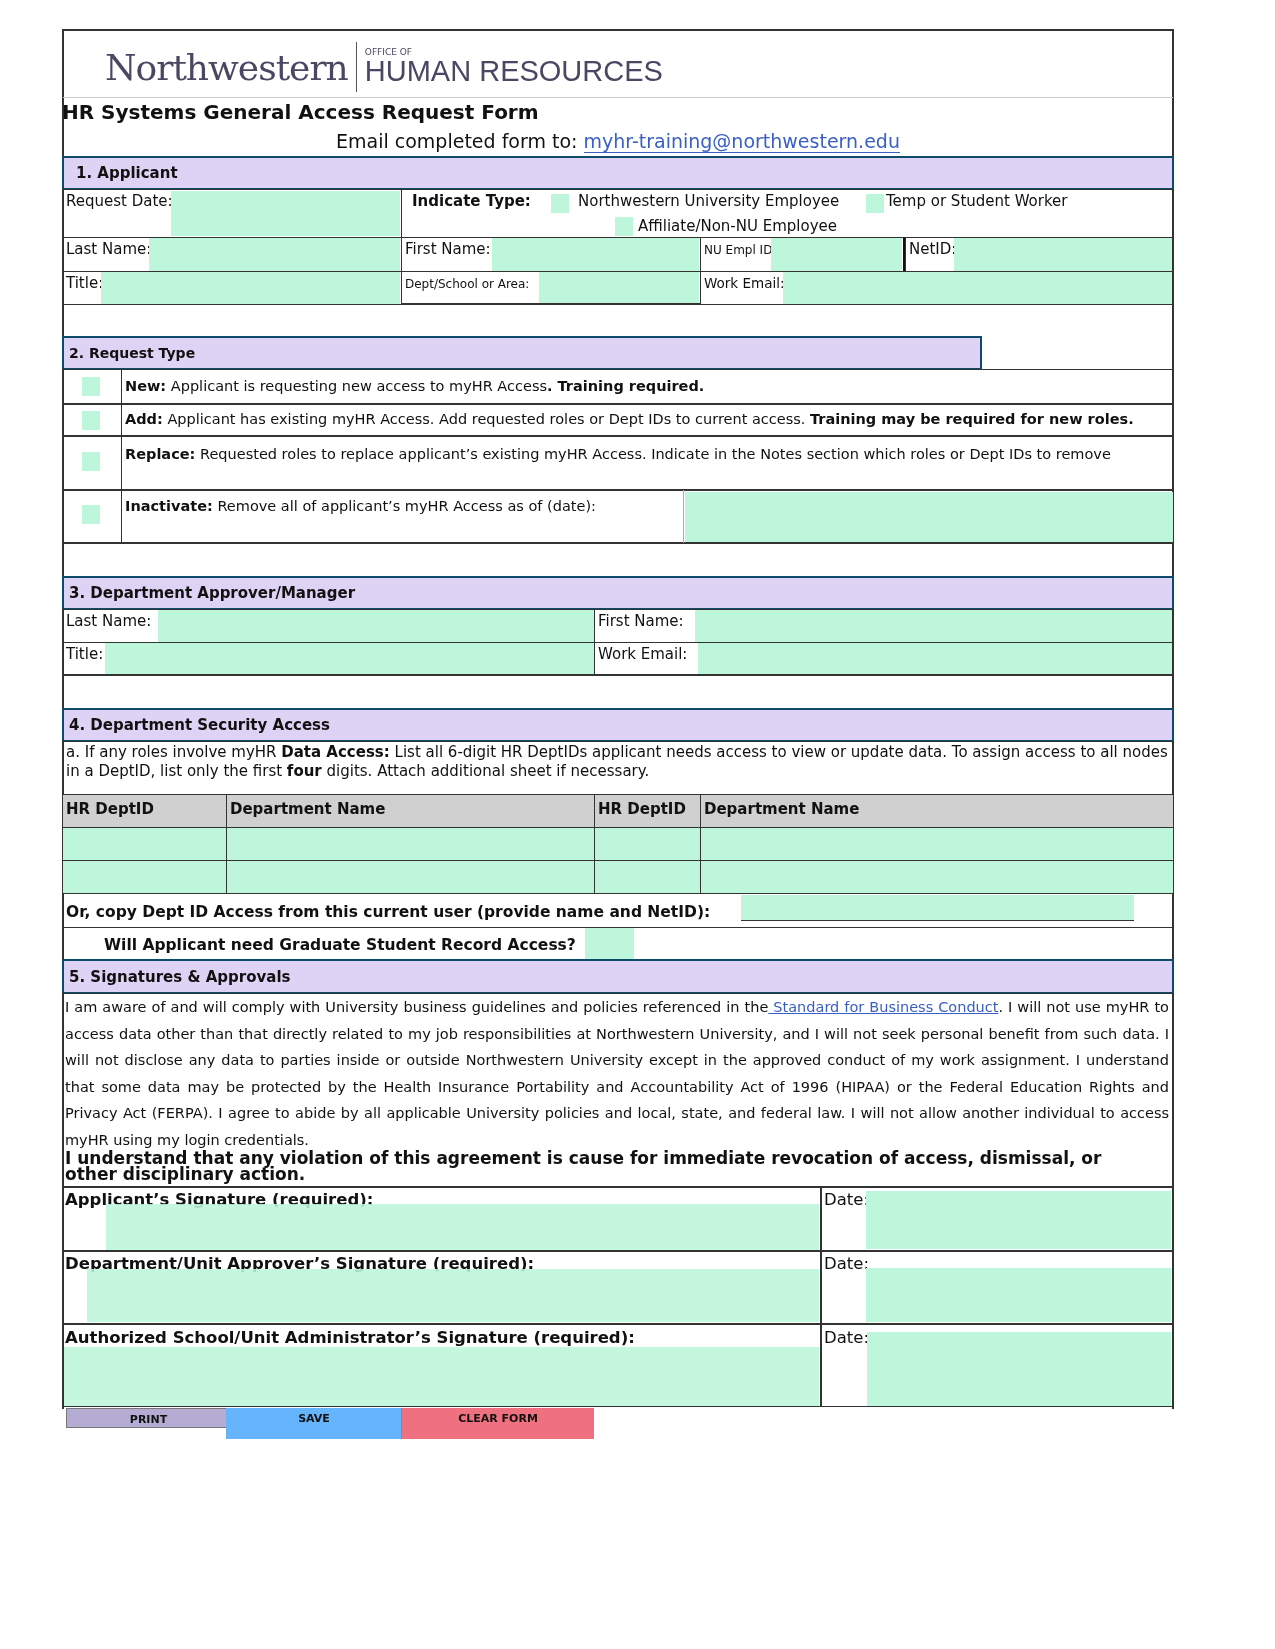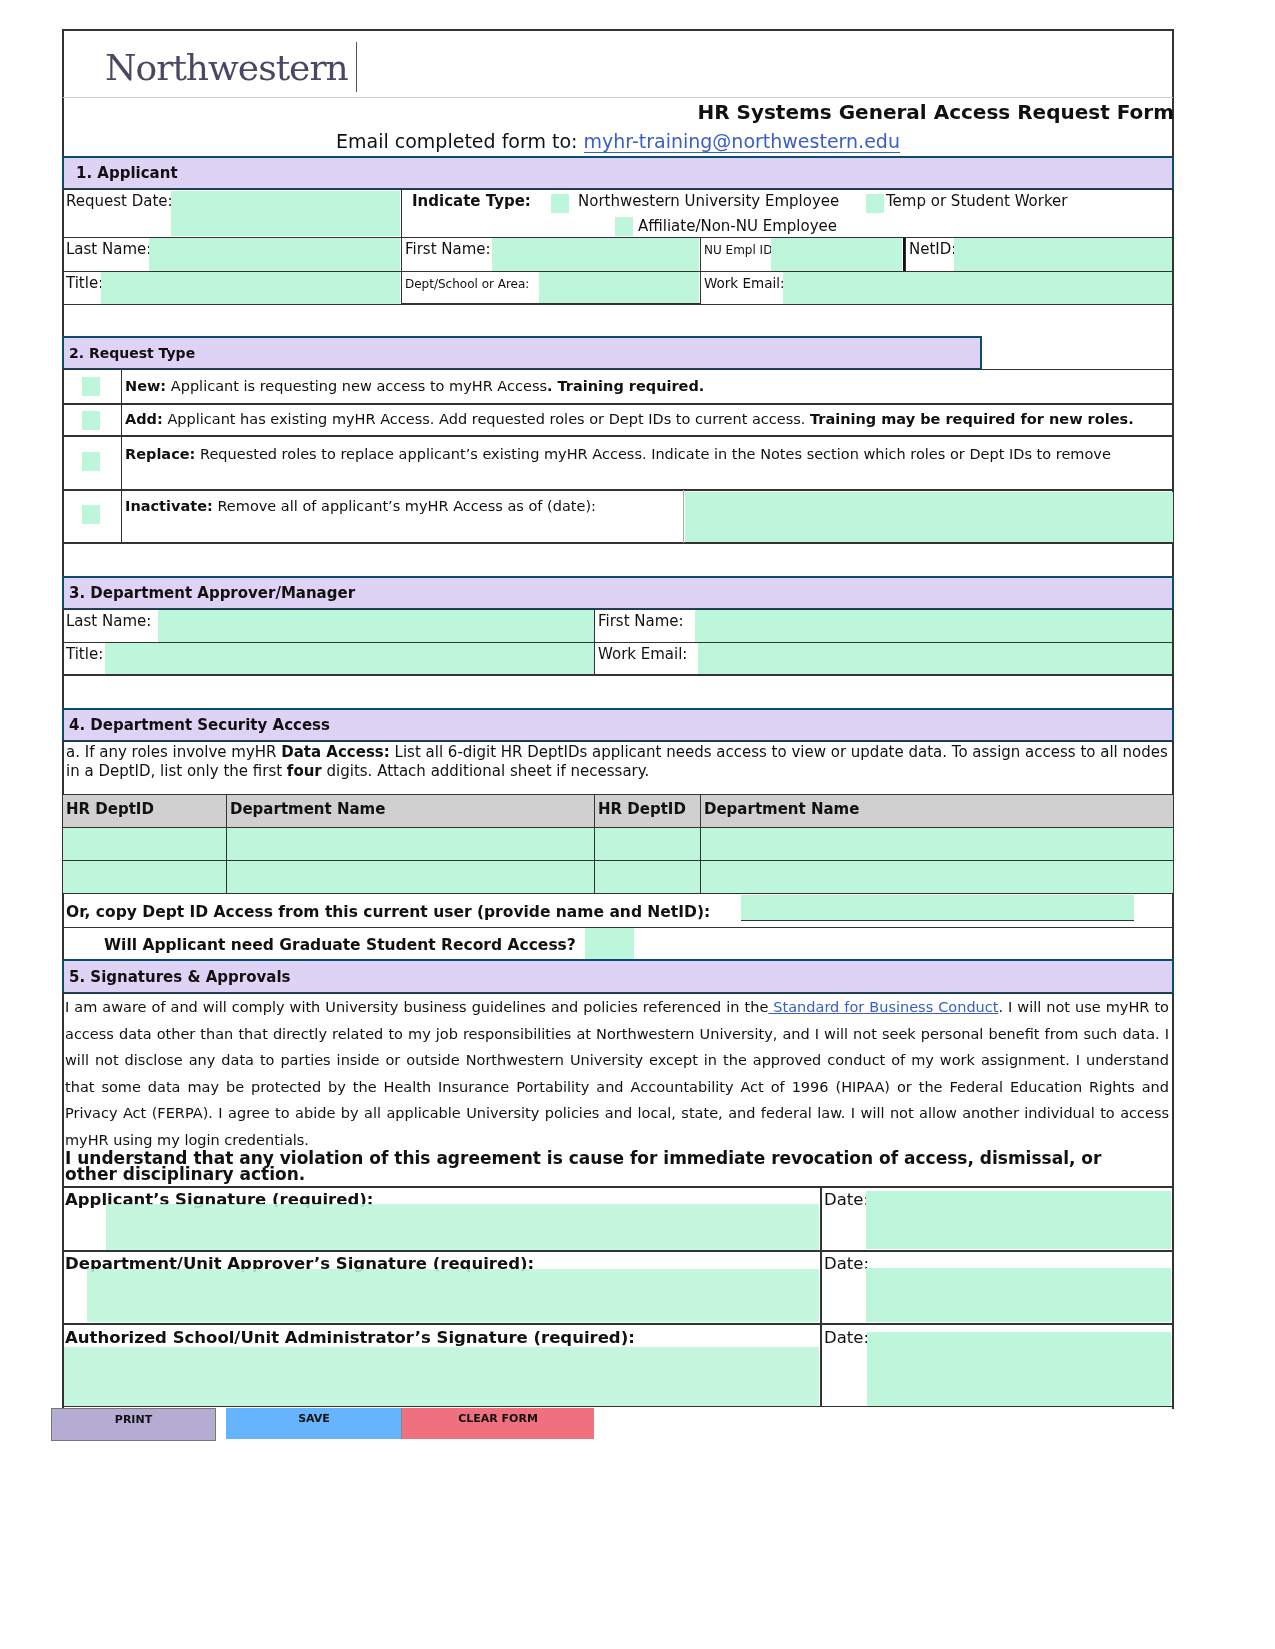--- a/index.html
+++ b/index.html
@@ -19,24 +19,28 @@
   .para { font-size:14.5px; line-height:26.5px; }
 </style>
 </head>
 <body>
 
 <div class="abs" style="left:62px;top:29px;width:1112px;height:1380px;border:2px solid #333;border-bottom:none;"></div>
 
 <div class="abs" style="left:105px;top:44px;height:46px;display:flex;align-items:center;">
   <span style="font-family:'DejaVu Serif',serif;font-size:36px;color:#4b4762;letter-spacing:-1px;">Northwestern</span>
   <span style="display:inline-block;width:1px;height:50px;background:#555;margin:0 8px;"></span>
+  <span style="display:flex;flex-direction:column;line-height:1;">
+    <span style="font-size:9px;color:#4b4762;">OFFICE OF</span>
+    <span style="font-family:'Liberation Sans',sans-serif;font-size:29px;color:#4b4762;">HUMAN RESOURCES</span>
+  </span>
 </div>
 <div class="abs" style="left:63px;top:97px;width:1110px;height:1px;background:#ccc;"></div>
 
-<div class="abs" style="left:62px;top:100px;width:1112px;text-align:right;font-size:20px;font-weight:bold;">HR Systems General Access Request Form</div>
+<div class="abs" style="left:62px;top:100px;width:1112px;text-align:left;font-size:20px;font-weight:bold;">HR Systems General Access Request Form</div>
 <div class="abs" style="left:62px;top:130px;width:1112px;text-align:center;font-size:19px;">
   <span>Email completed form to:</span>
   <span class="link" style="text-decoration:none;border-bottom:1px solid #3a5fc4;">myhr-training@northwestern.edu</span>
 </div>
 
 <div class="abs hdr" style="left:62px;top:156px;width:1112px;height:34px;padding-left:12px;">
   <span>1.  Applicant</span>
 </div>
 
 <div class="abs cell" style="left:62px;top:189px;width:340px;height:49px;">
@@ -185,15 +189,15 @@
 <span class="abs lbl bold" style="left:65px;top:1254px;font-size:16.5px;">Department/Unit Approver’s Signature (required):</span>
 <div class="abs fill" style="left:87px;top:1269px;width:732px;height:53px;opacity:0.88;"></div>
 <span class="abs lbl" style="left:824px;top:1254px;font-size:16.5px;">Date:</span>
 <div class="abs fill" style="left:866px;top:1268px;width:305px;height:54px;"></div>
 
 <span class="abs lbl bold" style="left:65px;top:1328px;font-size:16.5px;">Authorized School/Unit Administrator’s Signature (required):</span>
 <div class="abs fill" style="left:64px;top:1347px;width:755px;height:59px;opacity:0.88;"></div>
 <span class="abs lbl" style="left:824px;top:1328px;font-size:16.5px;">Date:</span>
 <div class="abs fill" style="left:867px;top:1332px;width:304px;height:74px;"></div>
 
-<div class="abs btn" style="left:51px;top:1408px;width:165px;height:33px;background:#b4acd2;border-color:#777;">PRINT</div>
+<div class="abs btn" style="left:66px;top:1408px;width:165px;height:20px;background:#b4acd2;border-color:#777;">PRINT</div>
 <div class="abs btn" style="left:226px;top:1408px;width:176px;height:31px;background:#66b4fb;border:none;">SAVE</div>
 <div class="abs btn" style="left:401px;top:1408px;width:193px;height:31px;background:#ef707e;border:none;border-left:1px solid #888;">CLEAR FORM</div>
 
 </body></html>

